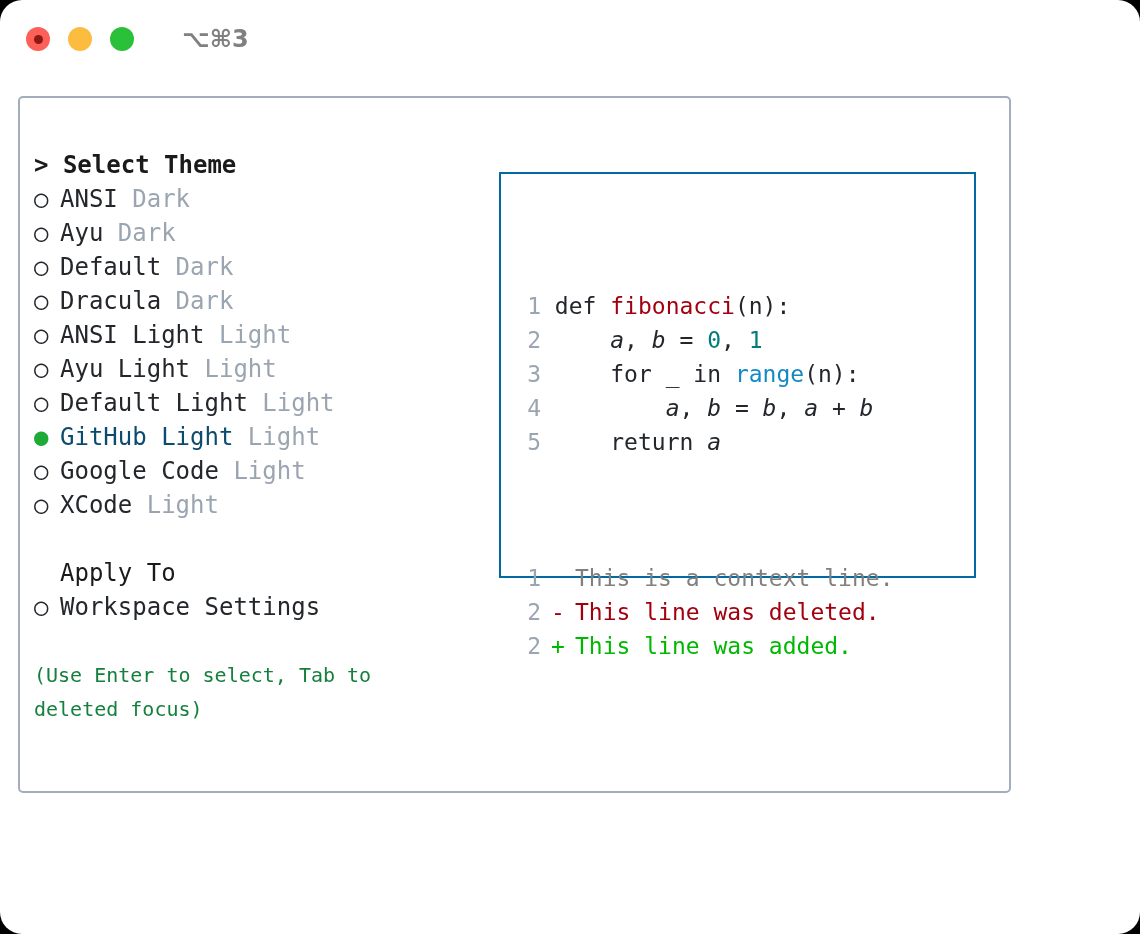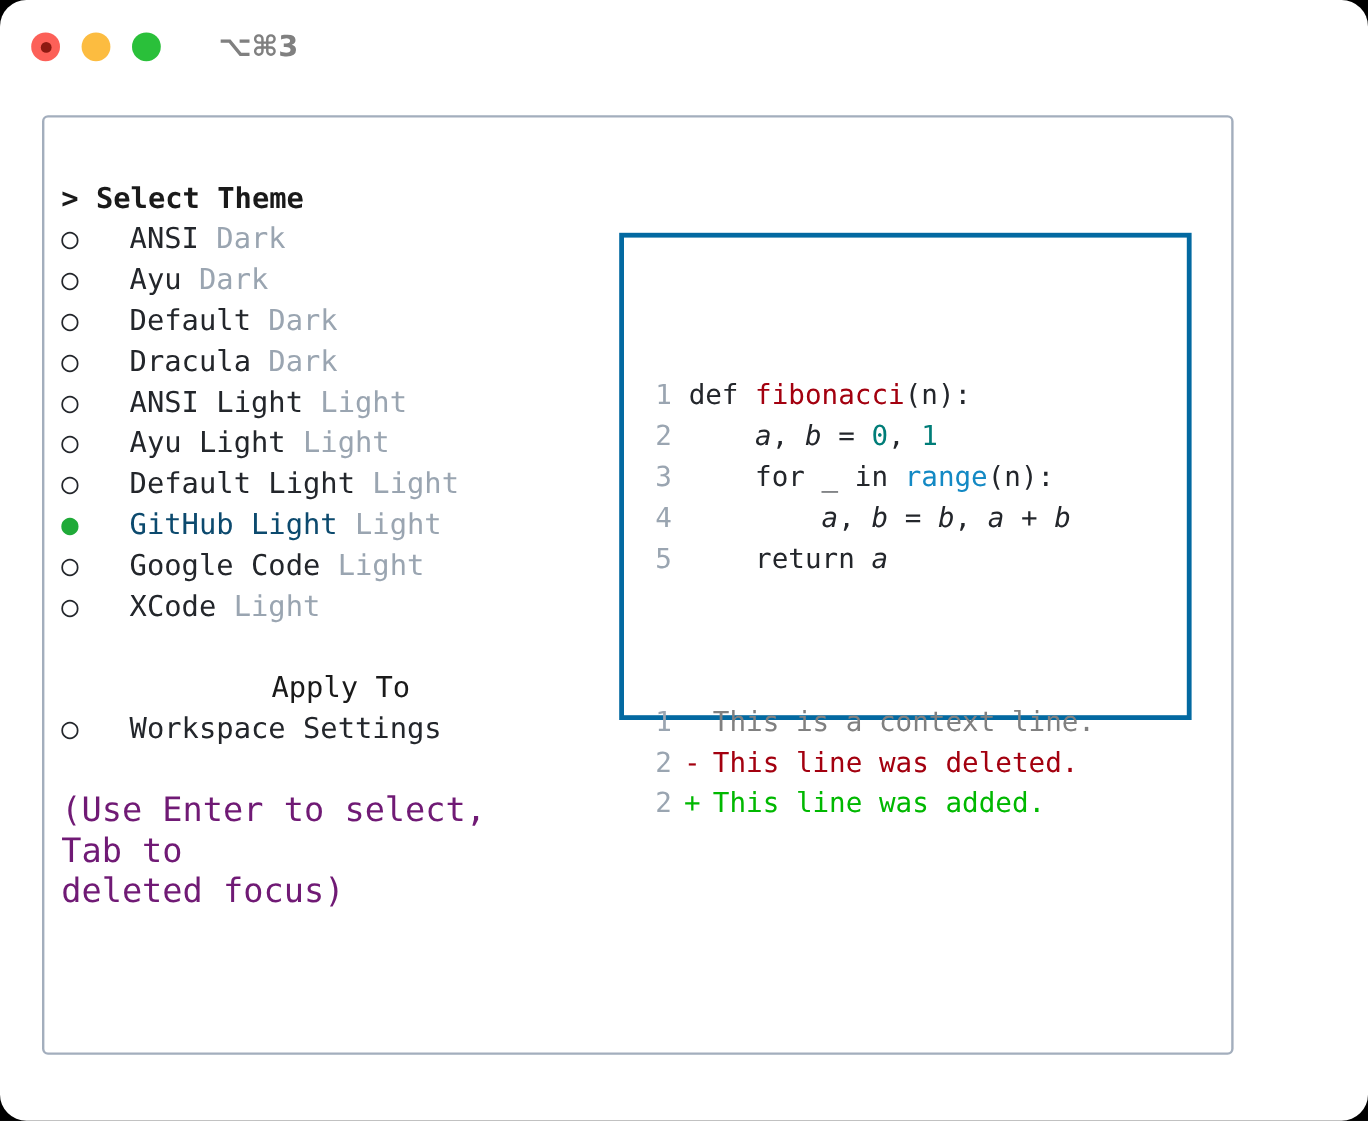--- a/index.html
+++ b/index.html
@@ -64,24 +64,24 @@
     font-size: 24px;
     font-weight: bold;
     color: #808080;
     letter-spacing: 0px;
     font-family: "DejaVu Sans", "Liberation Sans", sans-serif;
   }
 
   
   .panel {
     position: absolute;
-    left: 35px;
+    left: 18px;
     top: 96px;
     width: 993px;
-    height: 783px;
+    height: 697px;
     border: 2px solid #a3aebd;
     border-radius: 5px;
     box-sizing: border-box;
   }
 
   .panel-inner {
     position: absolute;
     left: 0;
     top: 0;
     width: 100%;
@@ -111,60 +111,59 @@
     color: #23262b;
     white-space: pre;
   }
   .opt-row .bullet {
     display: inline-block;
     width: 26px;
     color: #23262b;
   }
   .opt-row.selected .bullet { color: #1faa38; }
   .opt-row.selected .opt-label { color: #0c4a6e; }
-  .opt-label { color: #23262b; margin-left: 31px; }
+  .opt-label { color: #23262b; }
   .opt-kind  { color: #9aa5b1; }
 
   .section-gap { height: 34px; }
 
   .section-header {
     font-size: 24px;
     color: #1a1a1a;
     line-height: 34px;
     white-space: pre;
     padding-left: 26px;
-    text-align: center;
   }
 
   .hint {
-    font-size: 28px;
-    line-height: 34px;
-    color: #701a75;
+    font-size: 20px;
+    line-height: 34px;
+    color: #15803d;
     width: 400px;
     word-spacing: 0px;
   }
 
   
   .right-col {
     position: absolute;
     left: 479px;
     top: 50px;
     width: 500px;
   }
   .preview-title {
     font-size: 24px;
     font-weight: bold;
     color: #1a1a1a;
     line-height: 34px;
   }
   .code-box {
-    margin-top: 46px;
+    margin-top: 24px;
     width: 477px;
     height: 406px;
-    border: 4px solid #0369a1;
+    border: 2px solid #0369a1;
     box-sizing: border-box;
     background: #ffffff;
     position: relative;
   }
   .code-inner {
     position: absolute;
     left: 14px;
     top: 47px;
     white-space: pre;
     font-size: 23px;

